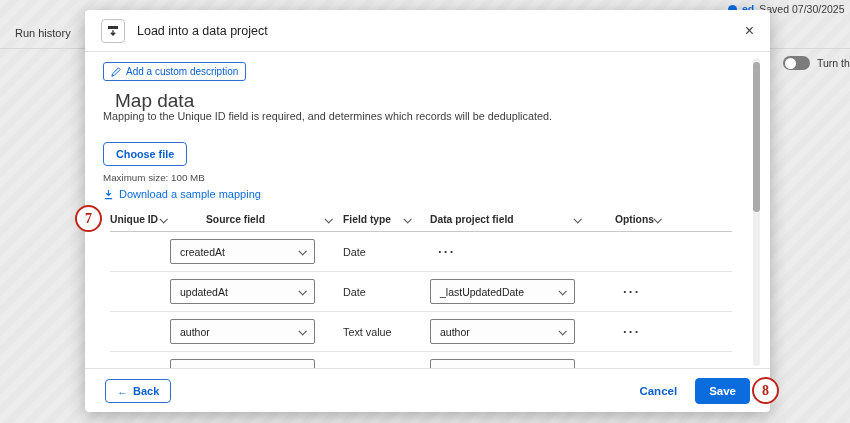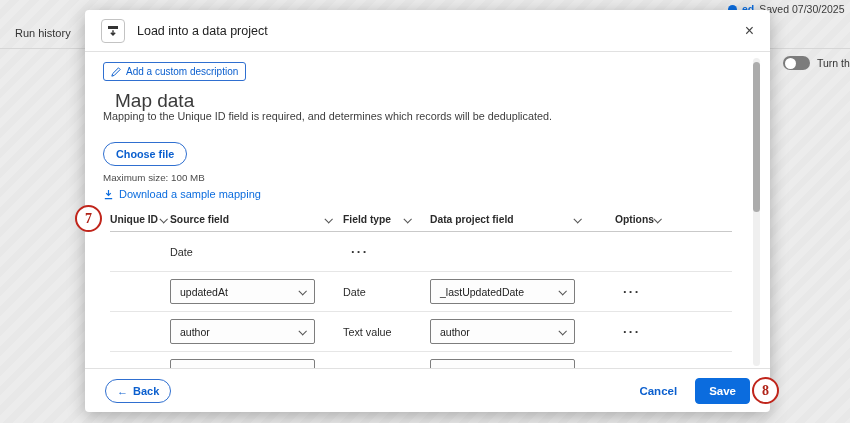--- a/index.html
+++ b/index.html
@@ -20,33 +20,33 @@
   .bg-toggle-row { position:absolute; top:56px; left:783px; display:flex; align-items:center; gap:7px; font-size:10.5px; color:#333; white-space:nowrap; }
   .toggle { width:27px; height:14px; border-radius:8px; background:#7c7c7c; position:relative; flex:0 0 auto; display:inline-block; }
   .toggle::after { content:""; position:absolute; left:1.5px; top:1.5px; width:11px; height:11px; border-radius:50%; background:#fff; }
   
   .modal { position:absolute; left:85px; top:10px; width:685px; height:402px; background:#fff; border-radius:4px; box-shadow:0 4px 18px rgba(0,0,0,.28); z-index:10; }
   .m-header { position:absolute; top:0; left:0; width:100%; height:42px; border-bottom:1px solid #e1e1e1; display:flex; align-items:center; padding:0 16px; }
   .m-icon { width:24px; height:24px; border:1px solid #c3c3c3; border-radius:4px; display:flex; align-items:center; justify-content:center; margin-right:12px; }
   .m-title { font-size:12.5px; font-weight:400; color:#222; }
   .m-close { margin-left:auto; font-size:16px; color:#444; cursor:pointer; line-height:1; }
   
-  .btn-outline { background:#fff; border:1px solid #2f6fd0; color:#0b5fce; border-radius:12px; font-family:inherit; cursor:pointer; display:inline-flex; align-items:center; gap:5px; }
+  .btn-outline { background:#fff; border:1px solid #2f6fd0; color:#0b5fce; border-radius:4px; font-family:inherit; cursor:pointer; display:inline-flex; align-items:center; gap:5px; }
   .add-desc { position:absolute; left:18px; top:52px; font-size:10px; padding:3px 7px; border-radius:3px; }
   .map-title { position:absolute; left:18px; top:80px; font-size:19px; font-weight:500; color:#3a3a3a;margin-left:12px; }
   .map-desc { position:absolute; left:18px; top:100px; font-size:10.8px; color:#3d3d3d; }
   .choose { position:absolute; left:18px; top:132px; font-size:10.8px; font-weight:600; padding:5px 12px; }
   .max-size { position:absolute; left:18px; top:162px; font-size:9.8px; color:#4c4c4c; }
   .dl-link { position:absolute; left:18px; top:178px; font-size:11px; color:#0b6cde; text-decoration:none; display:inline-flex; align-items:center; gap:5px; font-weight:500; }
   
   .tbl { position:absolute; left:25px; top:198px; width:622px; }
   .grid { display:grid; grid-template-columns:60px 173px 87px 185px 80px; align-items:center; }
   .tbl-head { height:24px; border-bottom:1px solid #c9c9c9; font-size:10.3px; font-weight:700; color:#2b2b2b; }
   .hc { display:flex; align-items:center; justify-content:space-between; height:100%; }
-  .hc.h1{ padding-right:4px; } .hc.h2{ padding-right:12px; } .hc.h3{ padding-right:20px; } .hc.h4{ padding-right:35px; } .hc.h5{ padding-right:40px; }
+  .hc.h1{ padding-right:4px; } .hc.h2{ padding-right:12px;margin-left:36px; } .hc.h3{ padding-right:20px; } .hc.h4{ padding-right:35px; } .hc.h5{ padding-right:40px; }
   .chev { width:6px; height:6px; border-right:1.5px solid #555; border-bottom:1.5px solid #555; transform:rotate(45deg) translateY(-1px); display:inline-block; flex:0 0 auto; }
   .tbl-rows { height:136px; overflow:hidden; }
   .row { height:40px; border-bottom:1px solid #e6e6e6; font-size:10.8px; }
   .dd { display:flex; align-items:center; justify-content:space-between; width:145px; height:25px; border:1px solid #7d7d7d; border-radius:2px; background:#fdfdfd; padding:0 9px; font-size:10.5px; color:#222; cursor:pointer; }
   .ftype { color:#2b2b2b; }
   .opts { padding-left:8px; font-weight:900; letter-spacing:1.5px; color:#333; cursor:pointer; font-size:13px; }
   
   .sb-track { position:absolute; left:668px; top:48px; width:7px; height:308px; background:#efefef; border-radius:4px; }
   .sb-thumb { position:absolute; left:0; top:4px; width:7px; height:150px; background:#ababab; border-radius:4px; }
   
@@ -132,20 +132,26 @@
       <div class="hc h5">
           <span>Options</span>
           <span class="chev"></span>
         </div>
     </div>
 
     <div class="tbl-rows">
 
       <div class="grid row">
         <div></div>
+        <div>
+            <div class="dd">
+              <span>createdAt</span>
+              <span class="chev"></span>
+            </div>
+          </div>
         <div class="ftype">Date</div>
         <div class="opts">···</div>
       </div>
 
       <div class="grid row">
         <div></div>
         <div>
             <div class="dd">
               <span>updatedAt</span>
               <span class="chev"></span>

